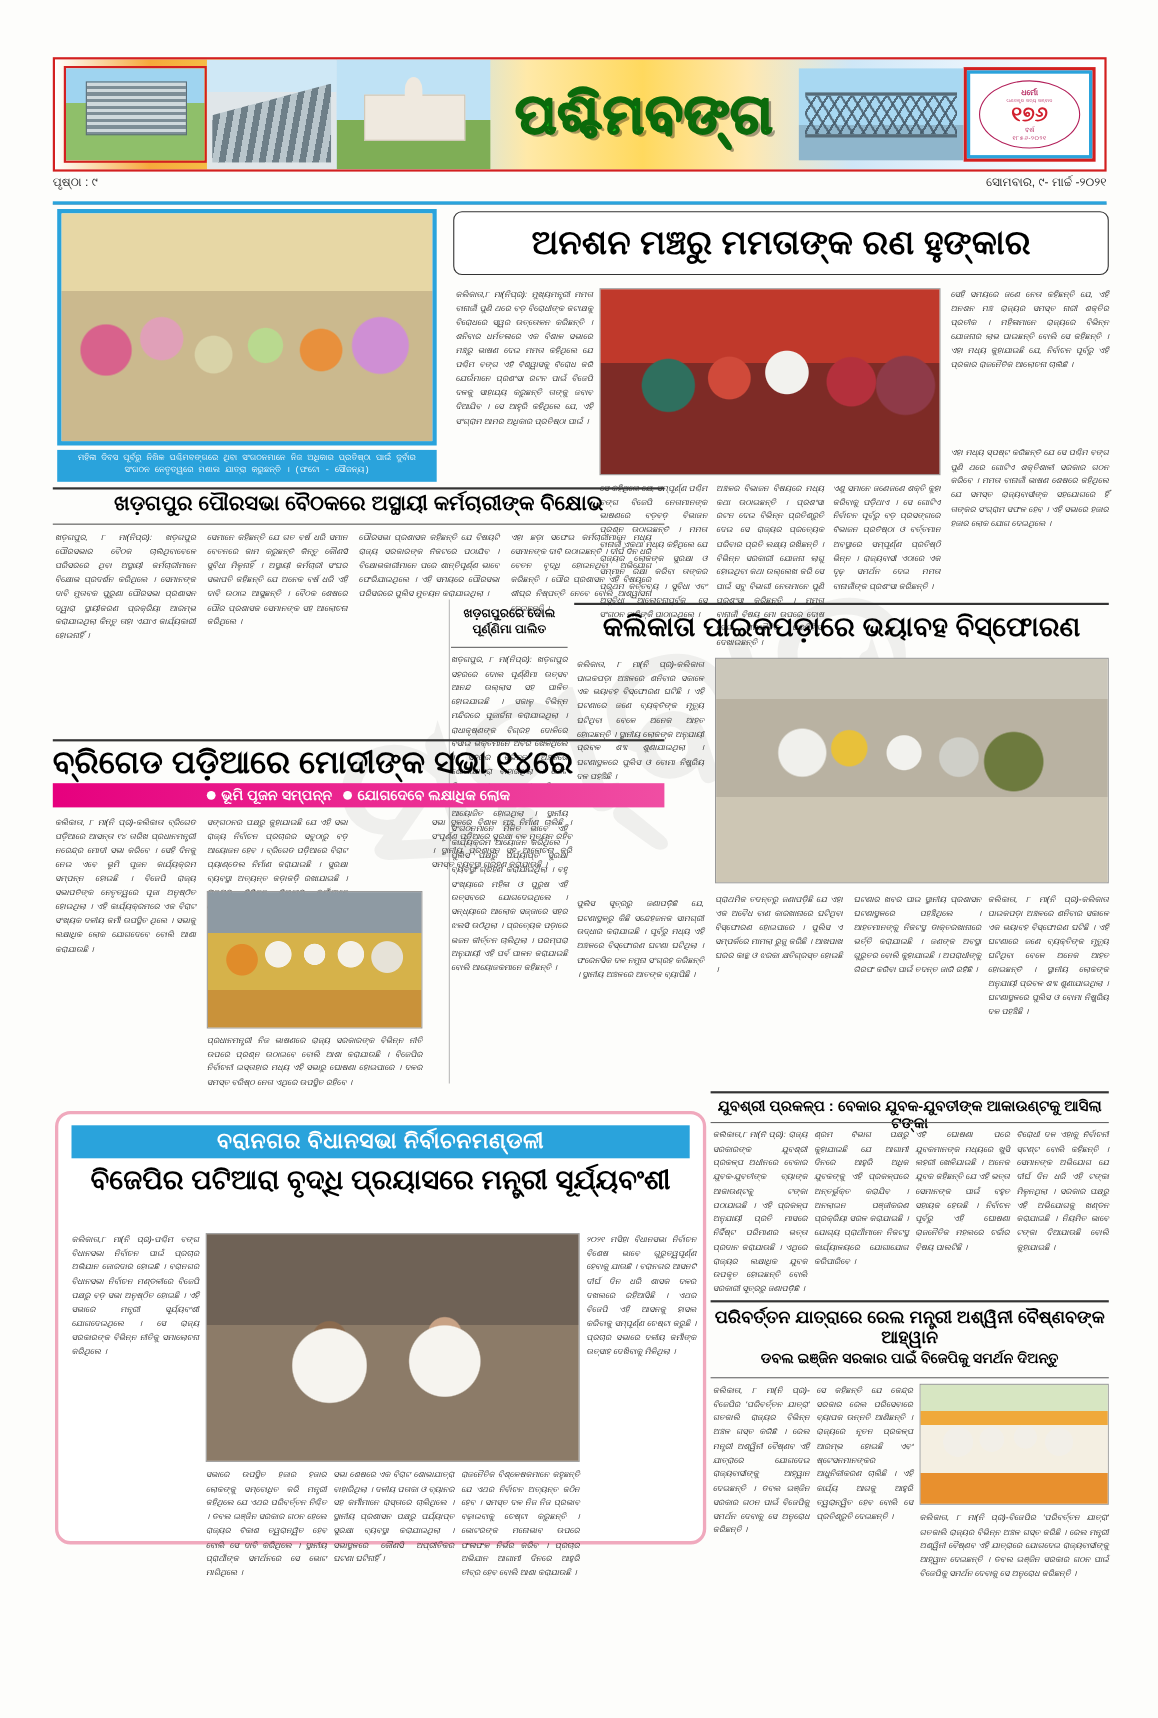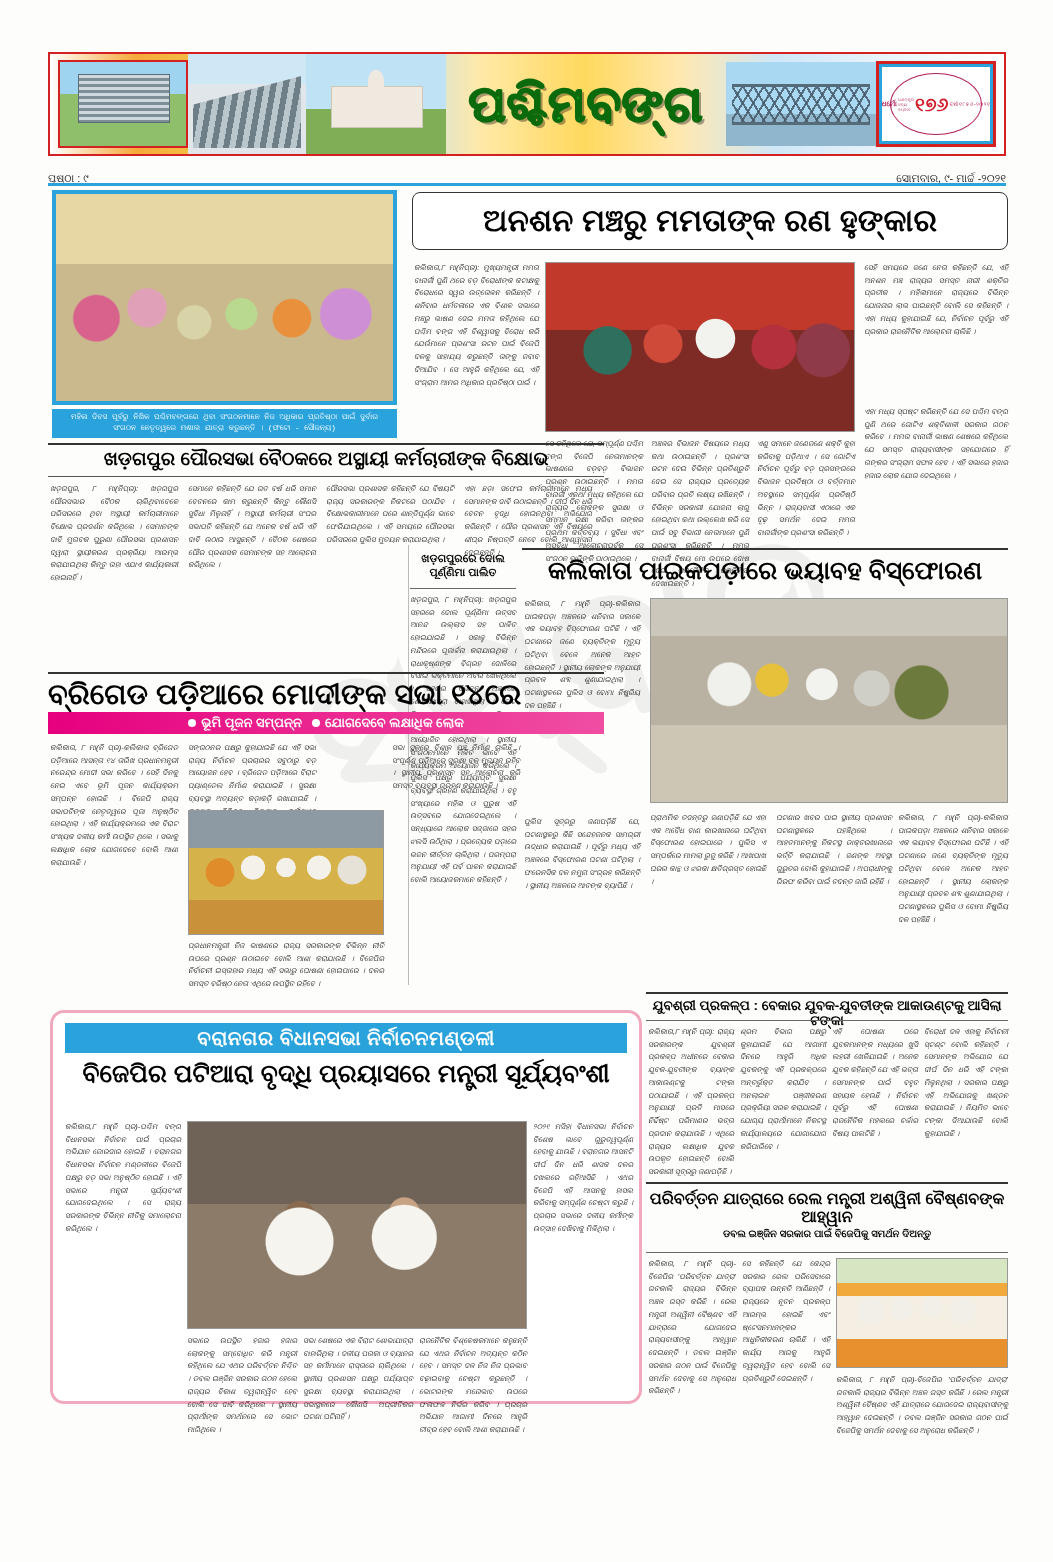--- a/index.html
+++ b/index.html
@@ -105,33 +105,33 @@
     border: 3px solid #d32020; background: #fff;
     display: flex; align-items: center; justify-content: center;
   }
   .mh-logo-inner {
     width: 100%; height: 100%; border: 3px solid #2aa3dc;
     display: flex; flex-direction: column; align-items: center; justify-content: center;
     position: relative;
   }
   .logo-ellipse {
     width: 92px; height: 62px; border: 1.5px solid #b3205a; border-radius: 50%;
-    display: flex; flex-direction: row; align-items: center; justify-content: center;
+    display: flex; flex-direction: column; align-items: center; justify-content: center;
     gap: 1px;
   }
   .logo-top { font-size: 7px; color: #b3205a; font-weight: 700; }
   .logo-sub { font-size: 4px; color: #b3205a; letter-spacing: .3px; }
   .logo-num { font-size: 19px; font-weight: 700; color: #d2202e; line-height: 1; }
   .logo-word { font-size: 6px; color: #b3205a; }
   .logo-years { font-size: 5.5px; color: #b3205a; letter-spacing: .5px; }
 
   
   .datebar {
     position: absolute; left: 48px; top: 160px; width: 958px; height: 26px;
-    display: flex; align-items: flex-end; justify-content: space-between;
+    display: flex; align-items: flex-start; justify-content: space-between;
     font-size: 11px; color: #222; border-bottom: 1px solid #999;
   }
   .rule-blue {
     position: absolute; left: 48px; top: 183px; width: 958px; height: 3px;
     background: #2aa3dc;
   }
 
   
   .odia-body {
     font-size: 7.4px; line-height: 1.72; color: #1a1a1a;
@@ -369,21 +369,21 @@
   <div class="hl" style="position:absolute;left:646px;top:998px;width:362px;font-size:13.5px;text-align:center;">ଯୁବଶ୍ରୀ ପ୍ରକଳ୍ପ : ବେକାର ଯୁବକ-ଯୁବତୀଙ୍କ ଆକାଉଣ୍ଟକୁ ଆସିଲା ଟଙ୍କା</div>
   <div style="position:absolute;left:646px;top:1020px;width:362px;height:1px;background:#666;"></div>
 
   <div style="position:absolute;left:648px;top:1026px;width:86px;height:150px;" class="odia-body">କଲିକାତା,୮ ମା(ନି ପ୍ର): ରାଜ୍ୟ ସରକାରଙ୍କ ଯୁବଶ୍ରୀ ପ୍ରକଳ୍ପ ଅଧୀନରେ ବେକାର ଯୁବକ-ଯୁବତୀଙ୍କ ବ୍ୟାଙ୍କ ଆକାଉଣ୍ଟକୁ ଟଙ୍କା ପଠାଯାଇଛି । ଏହି ପ୍ରକଳ୍ପ ଅନୁଯାୟୀ ପ୍ରତି ମାସରେ ନିର୍ଦ୍ଦିଷ୍ଟ ପରିମାଣର ଭତ୍ତା ପ୍ରଦାନ କରାଯାଉଛି । ଏଥିରେ ରାଜ୍ୟର ଲକ୍ଷାଧିକ ଯୁବକ ଉପକୃତ ହୋଇଛନ୍ତି ବୋଲି ସରକାରୀ ସୂତ୍ରରୁ ଜଣାପଡ଼ିଛି ।</div>
   <div style="position:absolute;left:740px;top:1026px;width:86px;height:150px;" class="odia-body">ଶ୍ରମ ବିଭାଗ ପକ୍ଷରୁ କୁହାଯାଇଛି ଯେ ଆଗାମୀ ଦିନରେ ଆହୁରି ଅଧିକ ଯୁବକଙ୍କୁ ଏହି ପ୍ରକଳ୍ପରେ ଅନ୍ତର୍ଭୁକ୍ତ କରାଯିବ । ଅନଲାଇନ ପଞ୍ଜୀକରଣ ପ୍ରକ୍ରିୟା ସରଳ କରାଯାଇଛି । ଯୋଗ୍ୟ ପ୍ରାର୍ଥୀମାନେ ନିକଟସ୍ଥ କାର୍ଯ୍ୟାଳୟରେ ଯୋଗାଯୋଗ କରିପାରିବେ ।</div>
   <div style="position:absolute;left:832px;top:1026px;width:86px;height:150px;" class="odia-body">ଏହି ଘୋଷଣା ପରେ ଯୁବକମାନଙ୍କ ମଧ୍ୟରେ ଖୁସି ଲହରୀ ଖେଳିଯାଇଛି । ଅନେକ ଯୁବକ କହିଛନ୍ତି ଯେ ଏହି ଭତ୍ତା ସେମାନଙ୍କ ପାଇଁ ବହୁତ ସହାୟକ ହେଉଛି । ନିର୍ବାଚନ ପୂର୍ବରୁ ଏହି ଘୋଷଣା ରାଜନୈତିକ ମହଲରେ ଚର୍ଚ୍ଚାର ବିଷୟ ପାଲଟିଛି ।</div>
   <div style="position:absolute;left:924px;top:1026px;width:84px;height:150px;" class="odia-body">ବିରୋଧୀ ଦଳ ଏହାକୁ ନିର୍ବାଚନୀ ସ୍ଟଣ୍ଟ ବୋଲି କହିଛନ୍ତି । ସେମାନଙ୍କ ଅଭିଯୋଗ ଯେ ଦୀର୍ଘ ଦିନ ଧରି ଏହି ଟଙ୍କା ମିଳୁନଥିଲା । ସରକାର ପକ୍ଷରୁ ଏହି ଅଭିଯୋଗକୁ ଖଣ୍ଡନ କରାଯାଇଛି । ନିୟମିତ ଭାବେ ଟଙ୍କା ଦିଆଯାଉଛି ବୋଲି କୁହାଯାଇଛି ।</div>
 
   <div style="position:absolute;left:646px;top:1182px;width:362px;height:2px;background:#333;"></div>
   <div class="hl" style="position:absolute;left:646px;top:1190px;width:362px;font-size:16px;text-align:center;">ପରିବର୍ତ୍ତନ ଯାତ୍ରାରେ ରେଲ ମନ୍ତ୍ରୀ ଅଶ୍ୱିନୀ ବୈଷ୍ଣବଙ୍କ ଆହ୍ୱାନ</div>
-  <div class="hl" style="position:absolute;left:646px;top:1228px;width:362px;font-size:10px;text-align:center;">ଡବଲ ଇଞ୍ଜିନ ସରକାର ପାଇଁ ବିଜେପିକୁ ସମର୍ଥନ ଦିଅନ୍ତୁ</div>
+  <div class="hl" style="position:absolute;left:646px;top:1228px;width:362px;font-size:13px;text-align:center;">ଡବଲ ଇଞ୍ଜିନ ସରକାର ପାଇଁ ବିଜେପିକୁ ସମର୍ଥନ ଦିଅନ୍ତୁ</div>
   <div style="position:absolute;left:646px;top:1252px;width:362px;height:1px;background:#666;"></div>
 
   <div style="position:absolute;left:648px;top:1258px;width:88px;height:248px;" class="odia-body">କଲିକାତା, ୮ ମା(ନି ପ୍ର)-ବିଜେପିର 'ପରିବର୍ତ୍ତନ ଯାତ୍ରା' ଗତକାଲି ରାଜ୍ୟର ବିଭିନ୍ନ ଅଞ୍ଚଳ ଗସ୍ତ କରିଛି । ରେଲ ମନ୍ତ୍ରୀ ଅଶ୍ୱିନୀ ବୈଷ୍ଣବ ଏହି ଯାତ୍ରାରେ ଯୋଗଦେଇ ରାଜ୍ୟବାସୀଙ୍କୁ ଆହ୍ୱାନ ଦେଇଛନ୍ତି । ଡବଲ ଇଞ୍ଜିନ ସରକାର ଗଠନ ପାଇଁ ବିଜେପିକୁ ସମର୍ଥନ ଦେବାକୁ ସେ ଅନୁରୋଧ କରିଛନ୍ତି ।</div>
   <div style="position:absolute;left:742px;top:1258px;width:88px;height:248px;" class="odia-body">ସେ କହିଛନ୍ତି ଯେ କେନ୍ଦ୍ର ସରକାର ରେଲ ପରିସେବାରେ ବ୍ୟାପକ ଉନ୍ନତି ଆଣିଛନ୍ତି । ରାଜ୍ୟରେ ନୂତନ ପ୍ରକଳ୍ପ ଆରମ୍ଭ ହୋଇଛି ଏବଂ ଷ୍ଟେସନମାନଙ୍କର ଆଧୁନିକୀକରଣ ଚାଲିଛି । ଏହି କାର୍ଯ୍ୟ ଆଗକୁ ଆହୁରି ତ୍ୱରାନ୍ୱିତ ହେବ ବୋଲି ସେ ପ୍ରତିଶ୍ରୁତି ଦେଇଛନ୍ତି ।</div>
 
   <div style="position:absolute;left:836px;top:1258px;width:172px;height:110px;border:1px solid #999;">
     <div class="photo ph-yatra" style="width:100%;height:100%;"></div>
   </div>
   <div style="position:absolute;left:836px;top:1374px;width:172px;height:132px;" class="odia-body">କଲିକାତା, ୮ ମା(ନି ପ୍ର)-ବିଜେପିର 'ପରିବର୍ତ୍ତନ ଯାତ୍ରା' ଗତକାଲି ରାଜ୍ୟର ବିଭିନ୍ନ ଅଞ୍ଚଳ ଗସ୍ତ କରିଛି । ରେଲ ମନ୍ତ୍ରୀ ଅଶ୍ୱିନୀ ବୈଷ୍ଣବ ଏହି ଯାତ୍ରାରେ ଯୋଗଦେଇ ରାଜ୍ୟବାସୀଙ୍କୁ ଆହ୍ୱାନ ଦେଇଛନ୍ତି । ଡବଲ ଇଞ୍ଜିନ ସରକାର ଗଠନ ପାଇଁ ବିଜେପିକୁ ସମର୍ଥନ ଦେବାକୁ ସେ ଅନୁରୋଧ କରିଛନ୍ତି ।</div>
 

